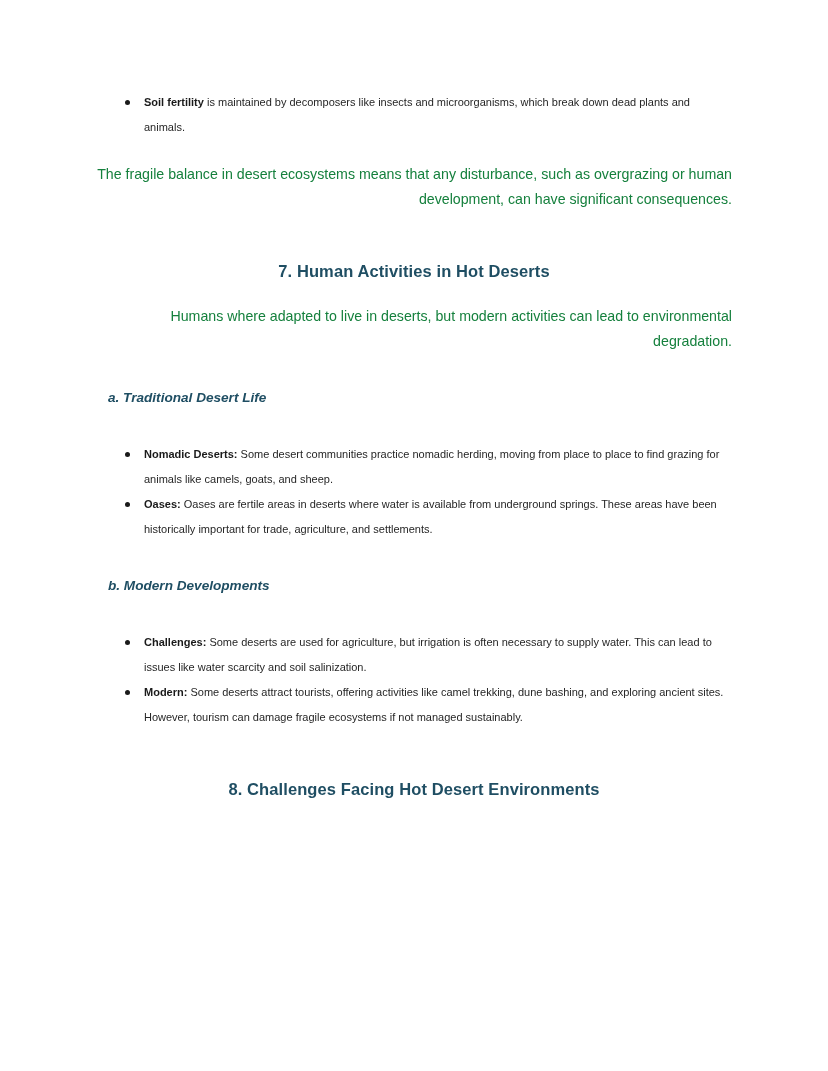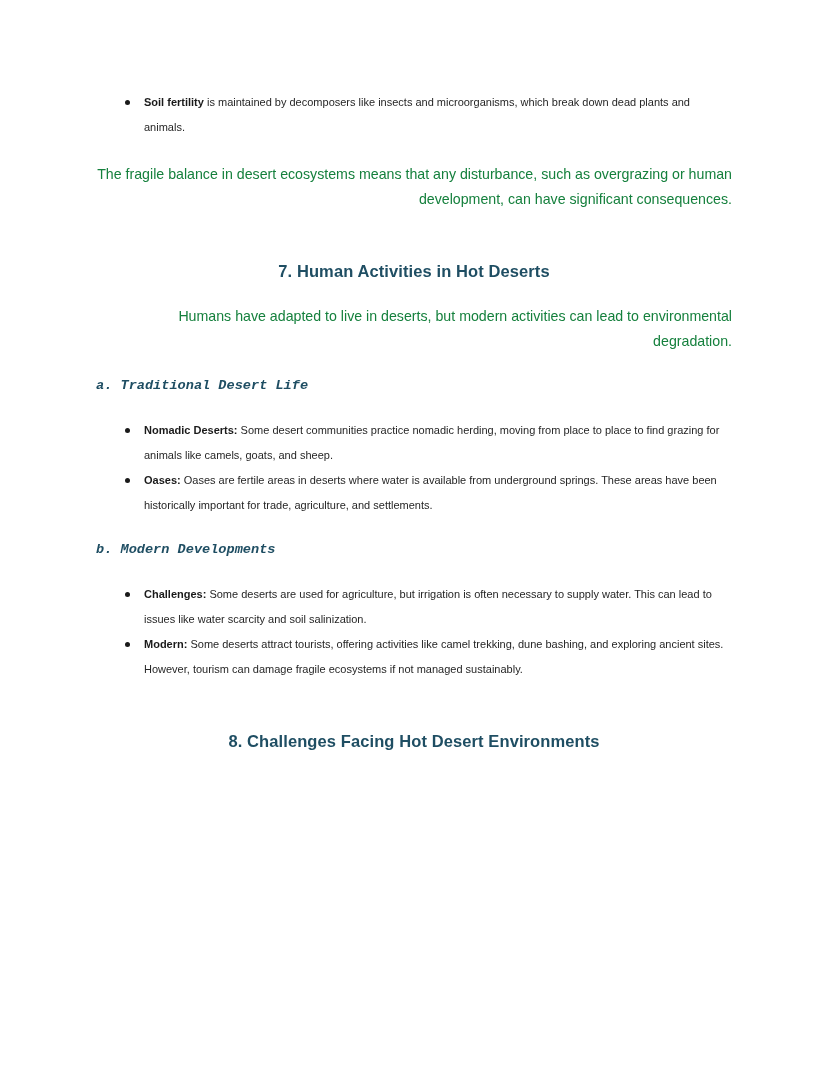--- a/index.html
+++ b/index.html
@@ -71,27 +71,26 @@
   h2.section-heading {
     margin: 0;
     font-size: 16.5px;
     line-height: 22px;
     font-weight: bold;
     color: #1F4E63;
     letter-spacing: 0.1px;
     text-align: center;
   }
   h3.sub-heading {
-    margin: 0;
+    margin: 12px;
     font-size: 13.6px;
     line-height: 20px;
     font-weight: bold;
     font-style: italic;
     color: #1F4E63;
-    font-family: Liberation Mono, monospace;
   }
   .gap-md  { height: 22px; }
   .gap-xl  { height: 48px; }
 </style>
 </head>
 <body>
 
 <div class="page">
   <div class="content">
 
@@ -104,21 +103,21 @@
     <div class="gap-md"></div>
 
     <p class="body-text">The fragile balance in desert ecosystems means that any disturbance, such as overgrazing or human development, can have significant consequences.</p>
 
     <div class="gap-xl"></div>
 
     <h2 class="section-heading">7. Human Activities in Hot Deserts</h2>
 
     <div class="gap-md"></div>
 
-    <p class="body-text">Humans have adapted to live in deserts, but modern activities can lead to environmental degradation.</p>
+    <p class="body-text">Humans where adapted to live in deserts, but modern activities can lead to environmental degradation.</p>
 
     <div class="gap-md"></div>
 
     <h3 class="sub-heading">a. Traditional Desert Life</h3>
 
     <div class="gap-md"></div>
 
     <ul class="bullets">
       <li>
         <span class="lead">Nomadic Deserts:</span><span> Some desert communities practice nomadic herding, moving from place to place to find grazing for animals like camels, goats, and sheep.</span>

